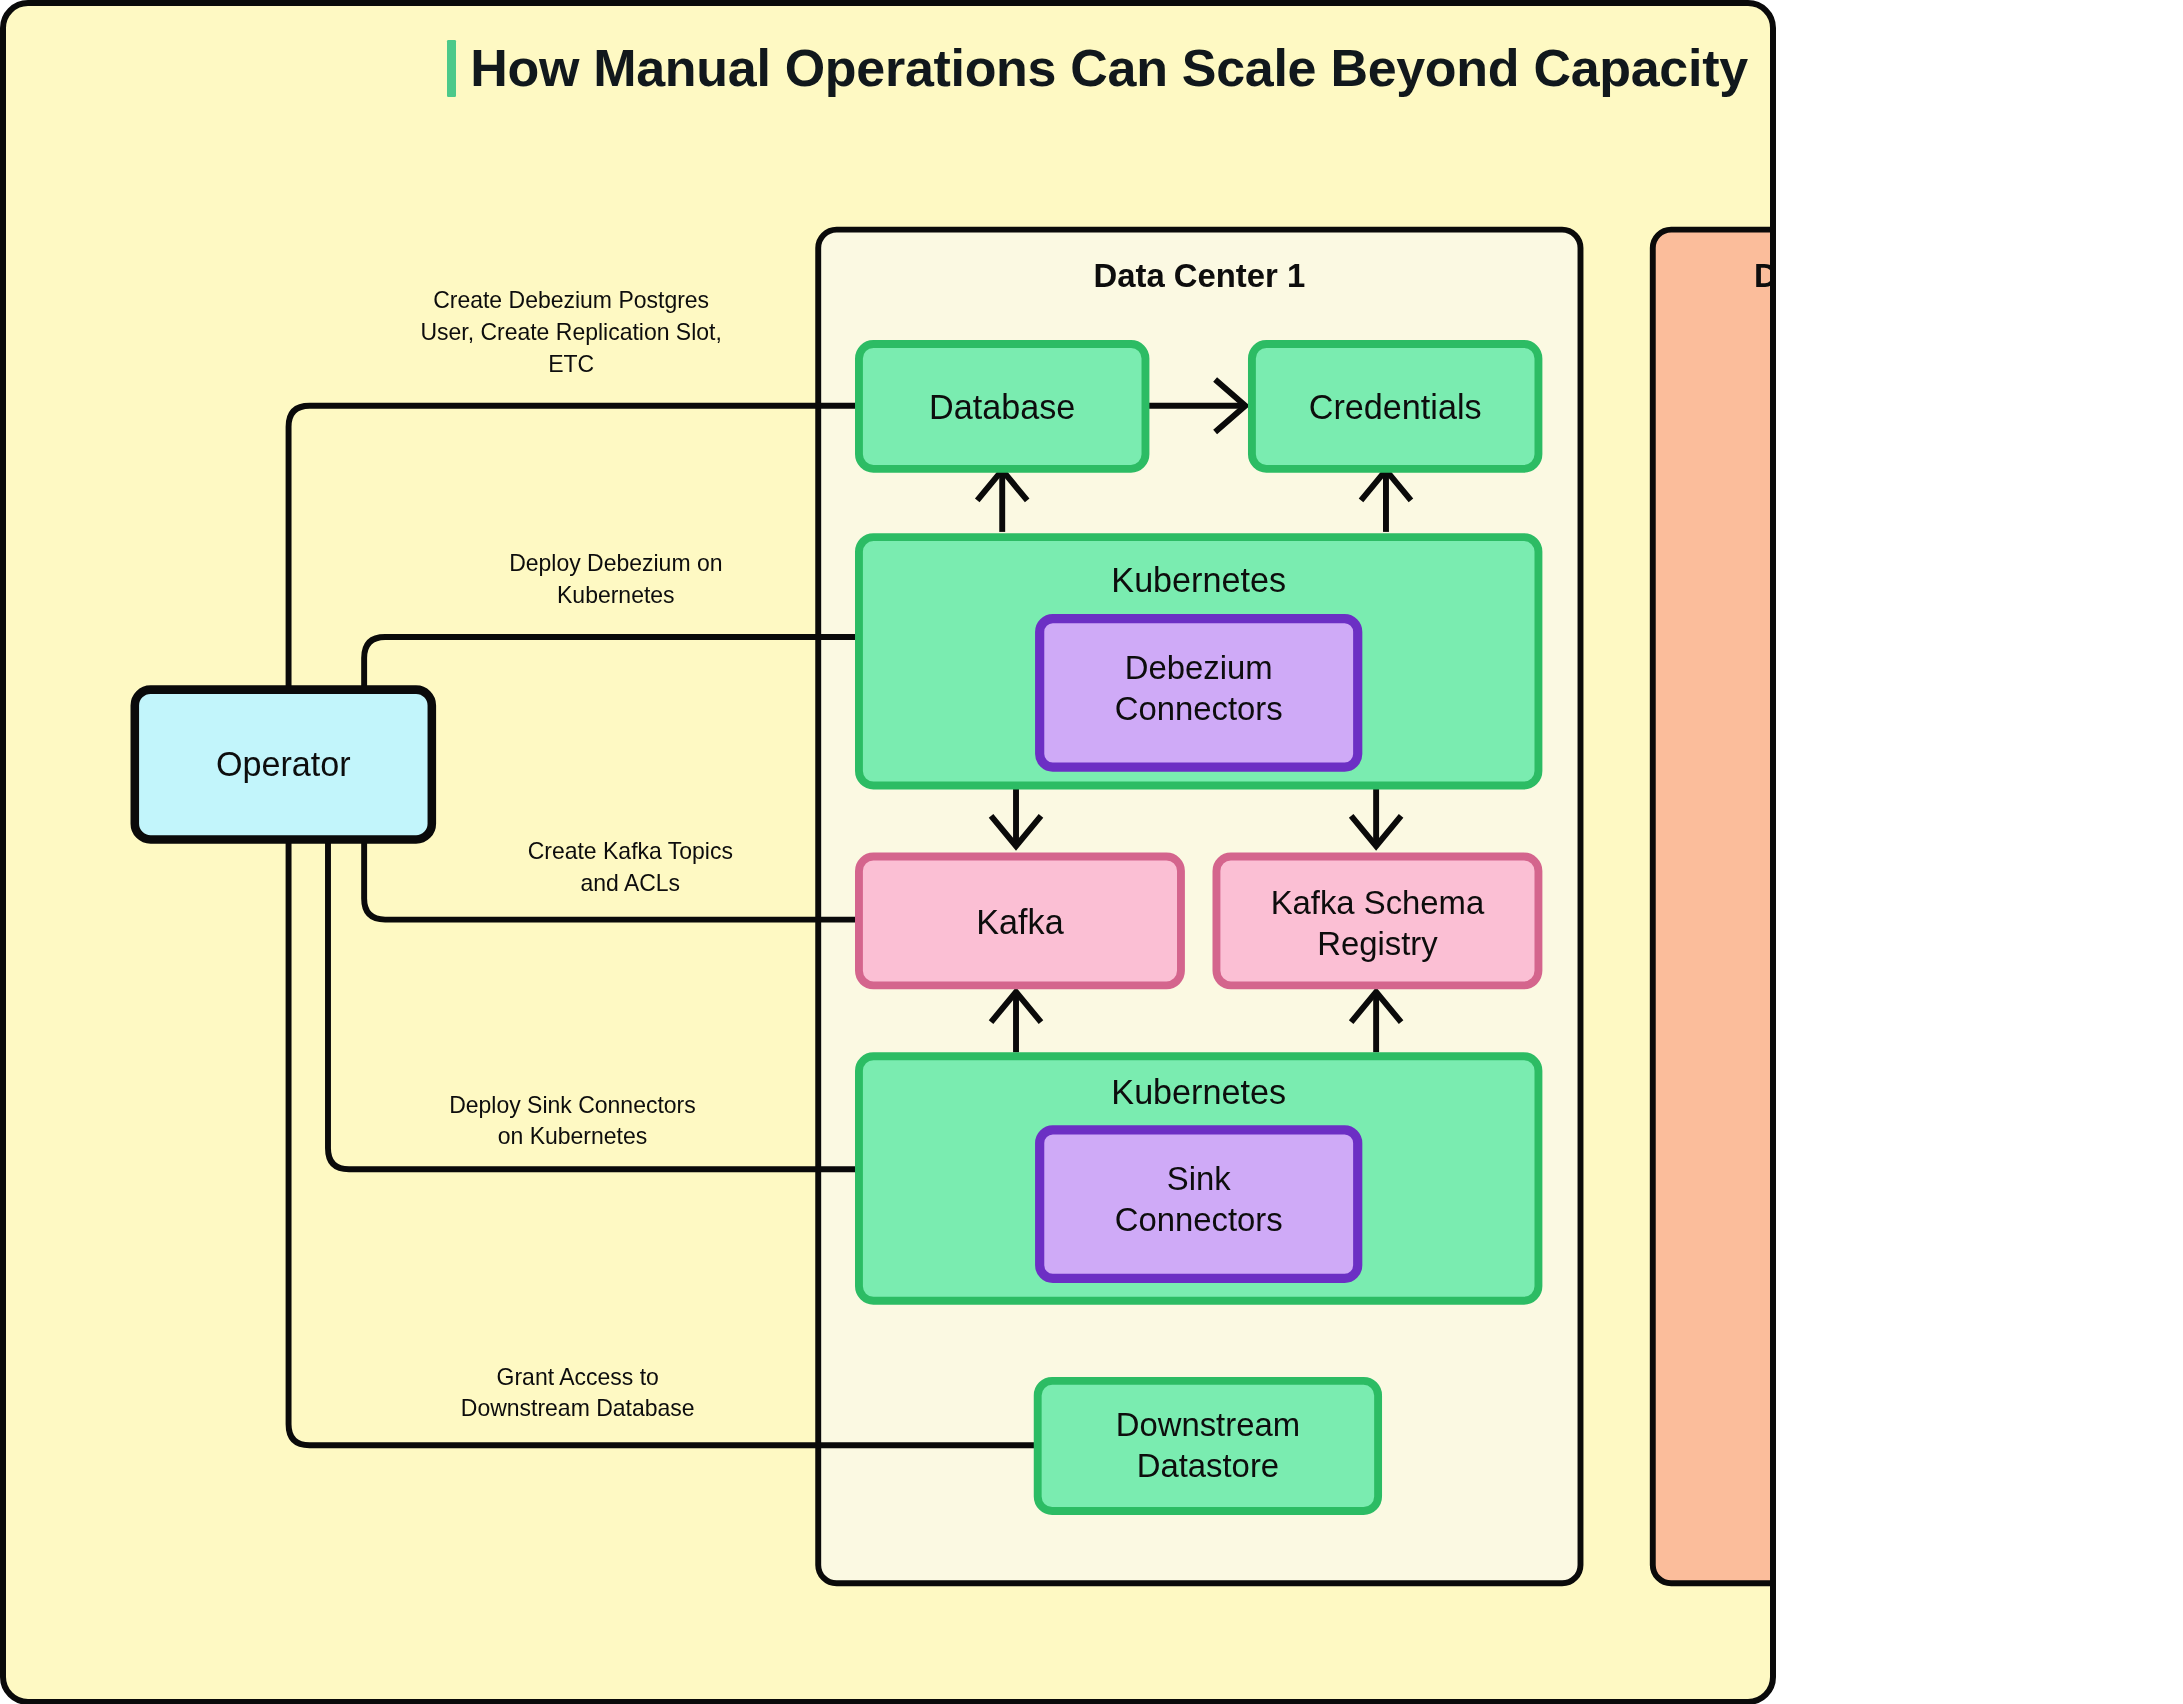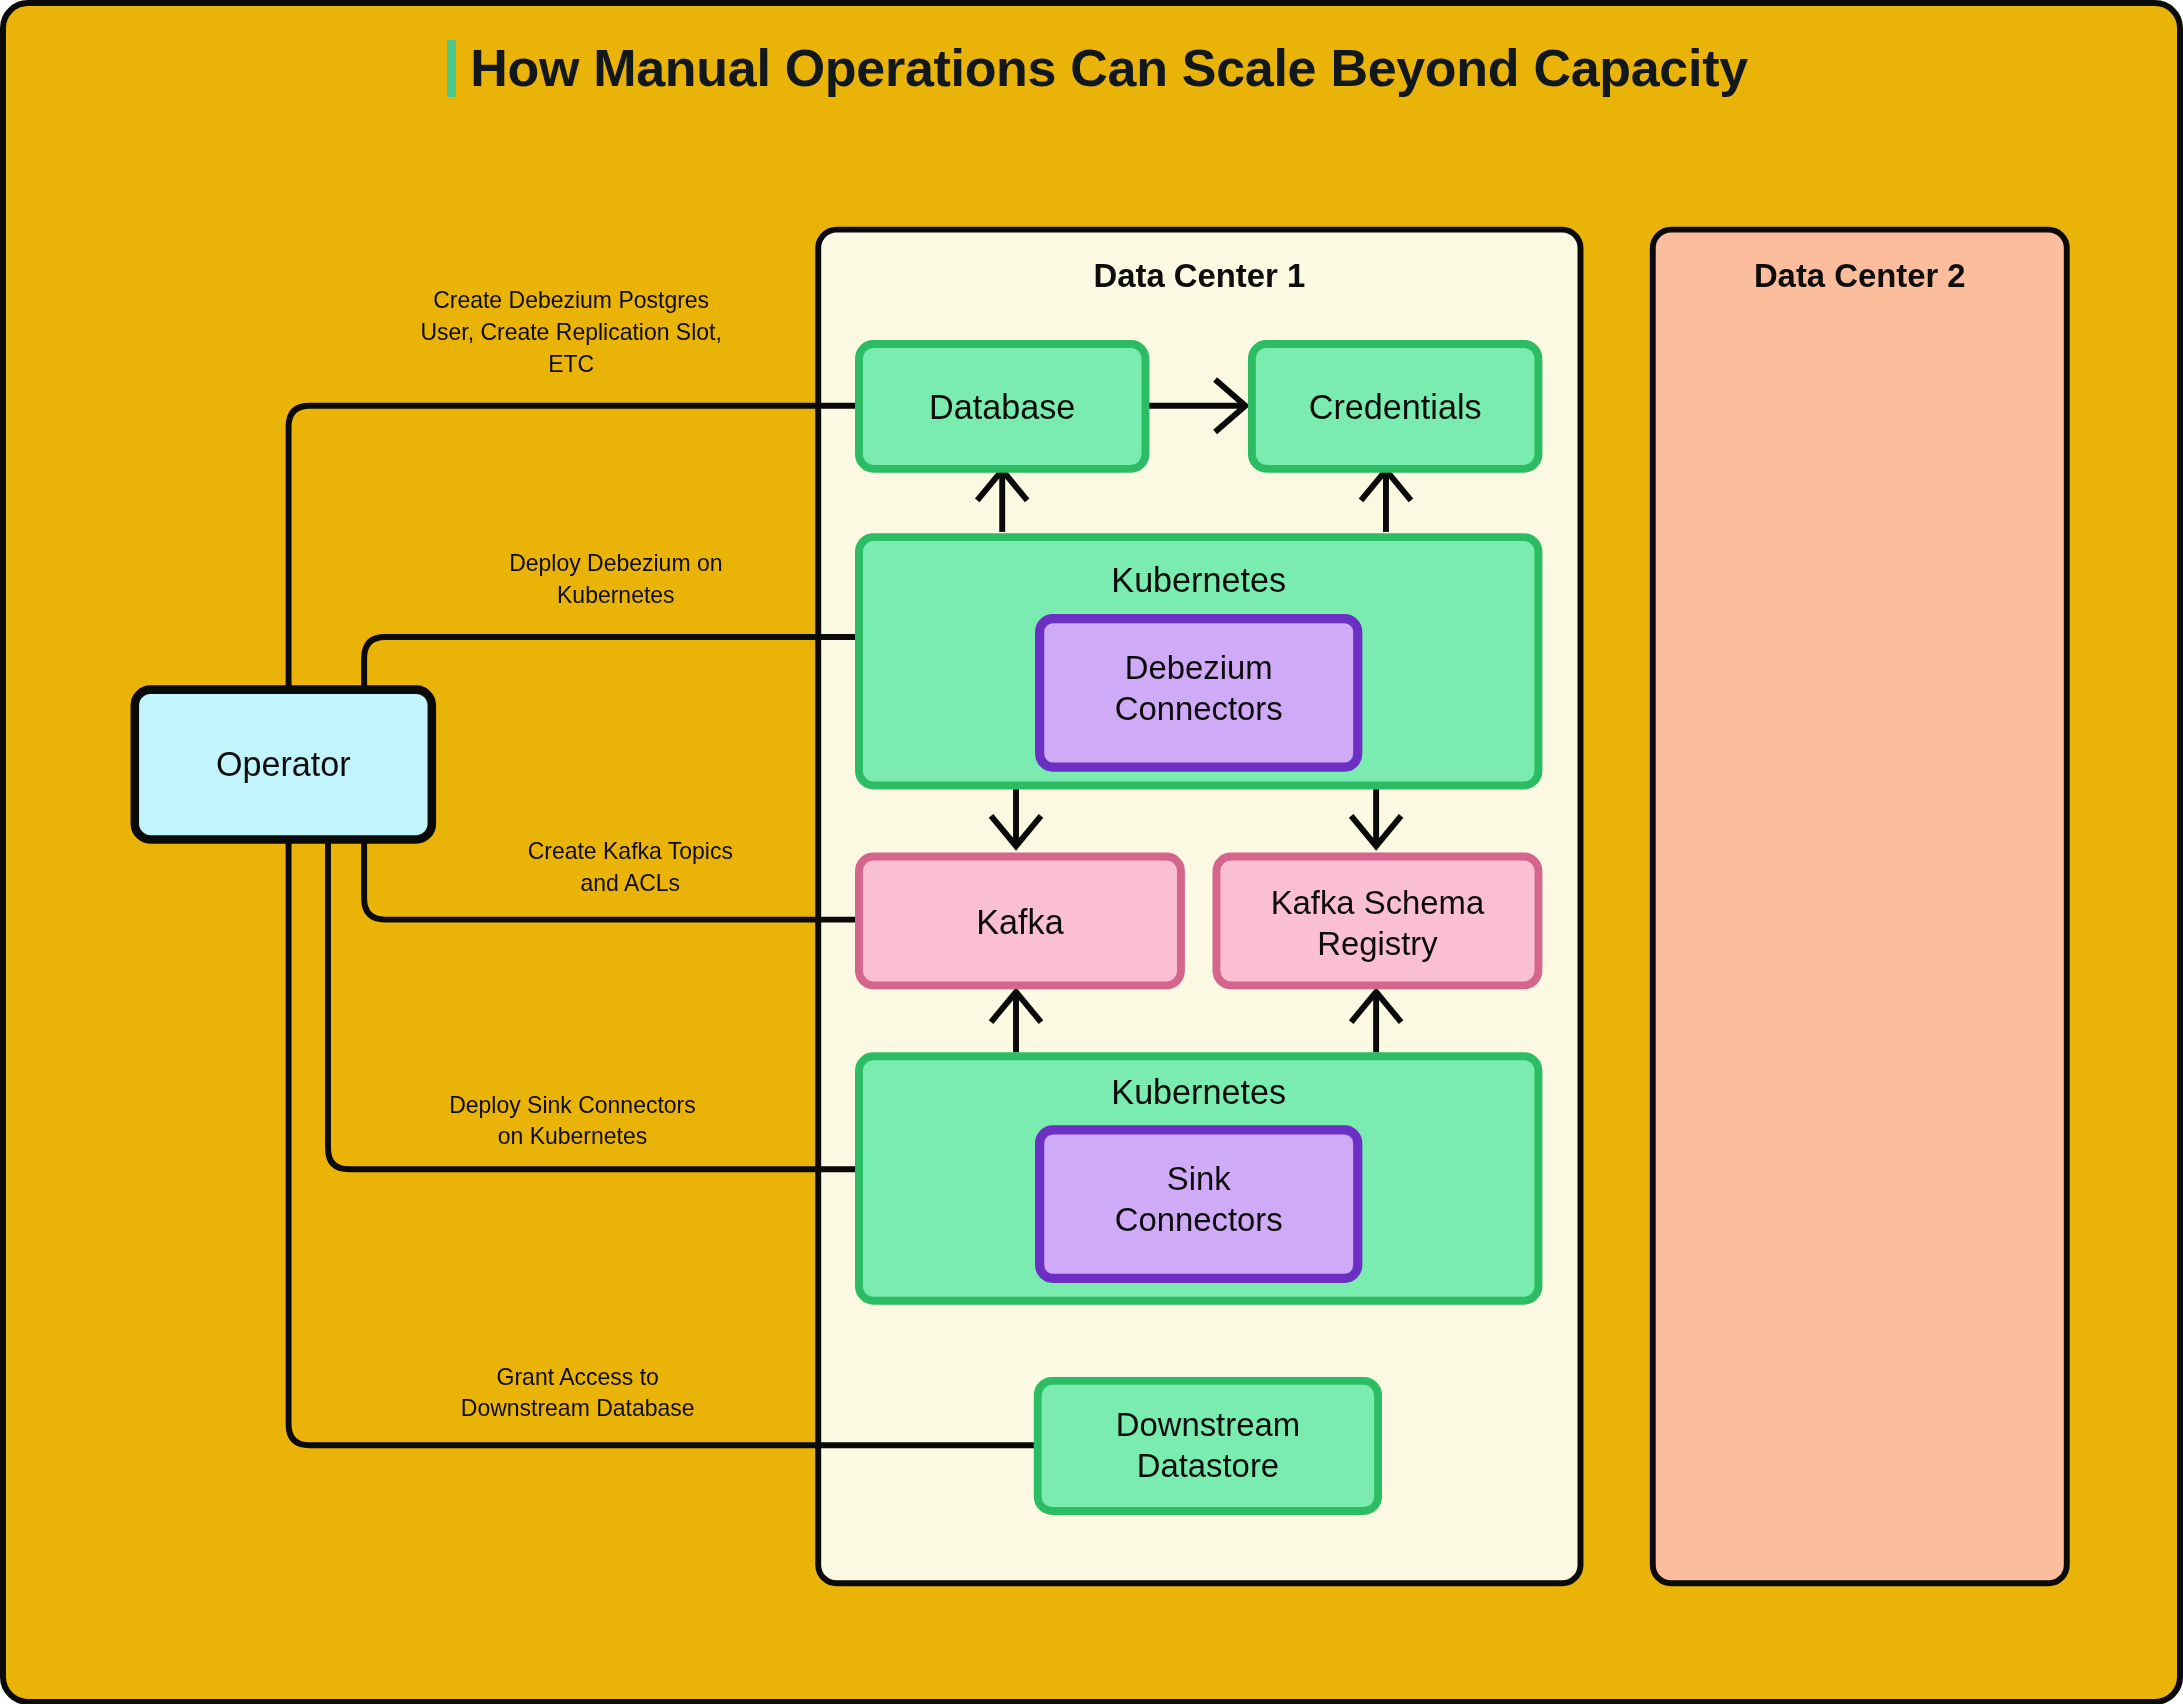--- a/index.html
+++ b/index.html
@@ -7,24 +7,24 @@
     padding: 0;
     background: #ffffff;
   }
   body {
     width: 2183px;
     height: 1705px;
     font-family: "Liberation Sans", sans-serif;
   }
   #canvas {
     position: relative;
-    width: 2183px;
+    width: 1776px;
     height: 1705px;
     box-sizing: border-box;
-    background: #eab308;
+    background: #fef9c3;
     border: 6px solid #0a0a0a;
     border-radius: 28px;
     overflow: hidden;
   }
   #title-row {
     position: absolute;
     left: 0;
     top: 32px;
     width: 2183px;
     display: flex;

